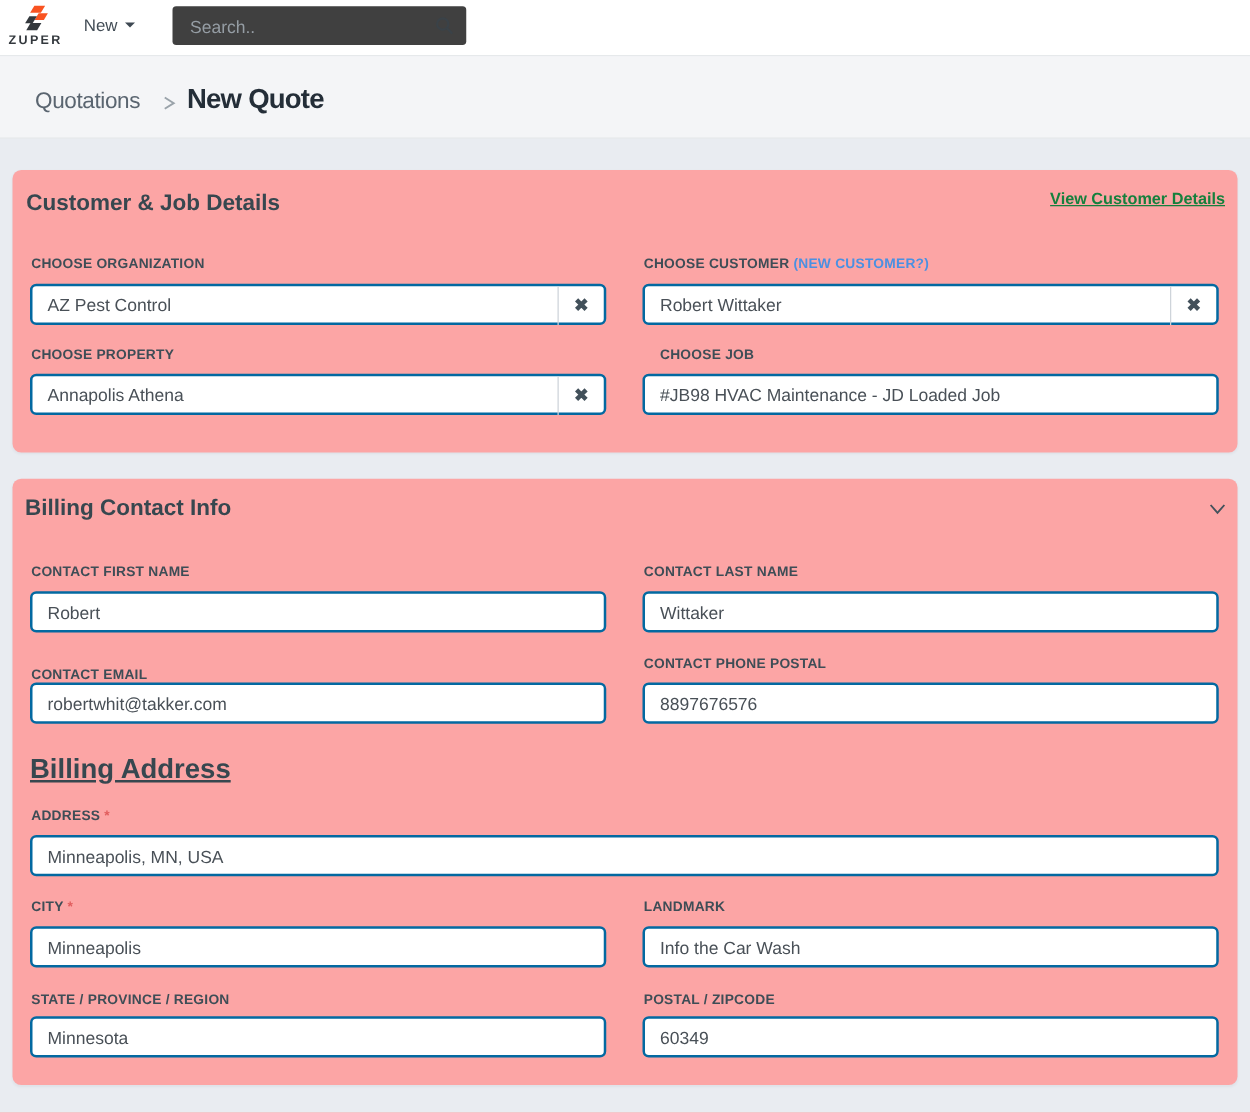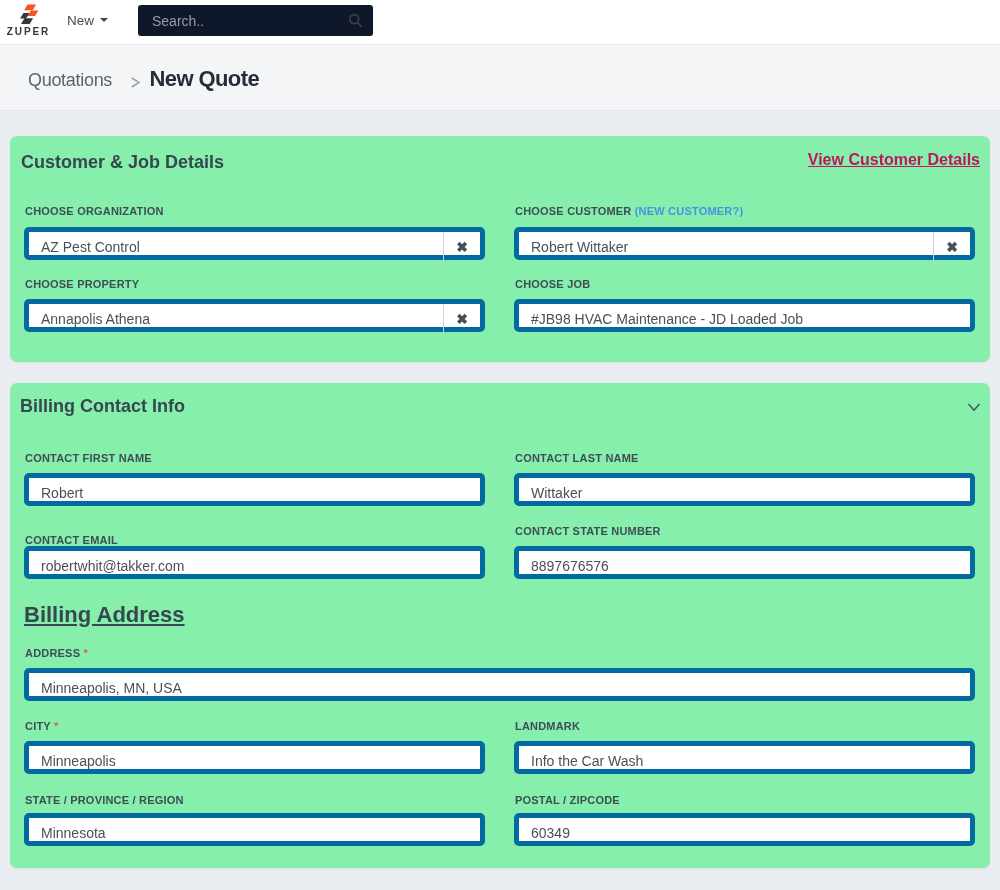--- a/index.html
+++ b/index.html
@@ -5,41 +5,41 @@
 *{margin:0;padding:0;box-sizing:border-box}
 html,body{width:1000px;height:890px;overflow:hidden}
 body{font-family:"Liberation Sans",sans-serif;background:#e9ecf1;position:relative}
 
 
 .navbar{position:absolute;top:0;left:0;width:1000px;height:45px;background:#fff;border-bottom:1px solid #e6e9eb}
 .logo{position:absolute;left:6px;top:1px;width:44px;height:40px}
 .logo svg{display:block}
 .newbtn{position:absolute;left:67px;top:0;height:44px;line-height:41px;font-size:13.5px;color:#424c55}
 .newbtn .caret{display:inline-block;width:0;height:0;border-left:4.3px solid transparent;border-right:4.3px solid transparent;border-top:4.6px solid #3e4852;margin-left:6px;vertical-align:middle;margin-bottom:2px}
-.searchbox{position:absolute;left:138px;top:5px;width:235px;height:31px;background:#0f172a;border-radius:3px}
+.searchbox{position:absolute;left:138px;top:5px;width:235px;height:31px;background:#404040;border-radius:3px}
 .searchbox .ph{position:absolute;left:14px;top:8px;font-size:14px;color:#959da4}
 .searchbox svg{position:absolute;right:10px;top:8px}
 
 
 .crumbbar{position:absolute;top:45px;left:0;width:1000px;height:66px;background:#f4f5f7;border-bottom:1px solid #e4e7ea}
 .crumbbar .inner{position:absolute;left:28px;top:21px;font-size:18px;letter-spacing:-.3px;color:#5a6570}
 .crumbbar .sep{display:inline-block;margin:0 9px 0 17.5px;letter-spacing:0}
 .crumbbar b{color:#242e38;font-weight:bold;font-size:22px;letter-spacing:-.6px}
 
 
-.card{position:absolute;left:10px;width:980px;background:#86efac;border-radius:7px;box-shadow:0 1px 2px rgba(60,70,90,.06)}
+.card{position:absolute;left:10px;width:980px;background:#fca5a5;border-radius:7px;box-shadow:0 1px 2px rgba(60,70,90,.06)}
 #card1{top:136px;height:226px}
 #card2{top:383px;height:485px}
 .cardtitle{position:absolute;left:11px;font-size:18px;font-weight:bold;color:#37474f}
-.viewlink{position:absolute;right:20px;top:151px;font-size:16px;font-weight:bold;color:#be185d;text-decoration:underline}
+.viewlink{position:absolute;right:20px;top:151px;font-size:13px;font-weight:bold;color:#15803d;text-decoration:underline}
 
 .lbl{position:absolute;font-size:11px;font-weight:bold;color:#3e4d56;letter-spacing:.2px}
 .lbl .blue{color:#4a90e2}
 .lbl .req{color:#e05c5c;font-weight:bold}
-.inp{position:absolute;height:33px;background:#fff;border:5px solid #0369a1;border-radius:5px;font-size:14px;color:#495057;line-height:31px;padding-left:12px;white-space:nowrap}
+.inp{position:absolute;height:33px;background:#fff;border:2px solid #0369a1;border-radius:5px;font-size:14px;color:#495057;line-height:31px;padding-left:12px;white-space:nowrap}
 .inp .clr{position:absolute;right:0;top:0;width:37px;height:31px;border-left:1px solid #ced4da;text-align:center;line-height:31px;font-size:14px;color:#42505a;font-weight:bold}
 .lc{left:24px;width:461px}
 .rc{left:514px;width:461px}
 .full{left:24px;width:951px}
 
 .subhead{position:absolute;left:24px;font-size:22px;font-weight:bold;color:#37474f;text-decoration:underline}
 .chev{position:absolute;right:19px;top:402px}
 </style>
 </head>
 <body>
@@ -74,38 +74,38 @@
   <div class="cardtitle" style="top:16px">Customer &amp; Job Details</div>
 </div>
 <a class="viewlink">View Customer Details</a>
 
 <div class="lbl" style="left:25px;top:205px">CHOOSE ORGANIZATION</div>
 <div class="lbl" style="left:515px;top:205px">CHOOSE CUSTOMER <span class="blue">(NEW CUSTOMER?)</span></div>
 <div class="inp lc" style="top:227px">AZ Pest Control<span class="clr">✖</span></div>
 <div class="inp rc" style="top:227px">Robert Wittaker<span class="clr">✖</span></div>
 
 <div class="lbl" style="left:25px;top:278px">CHOOSE PROPERTY</div>
-<div class="lbl" style="left:515px;top:278px">CHOOSE JOB</div>
+<div class="lbl" style="left:528px;top:278px">CHOOSE JOB</div>
 <div class="inp lc" style="top:299px">Annapolis Athena<span class="clr">✖</span></div>
 <div class="inp rc" style="top:299px">#JB98 HVAC Maintenance - JD Loaded Job</div>
 
 <div class="card" id="card2">
   <div class="cardtitle" style="top:13px;left:10px">Billing Contact Info</div>
 </div>
 <svg class="chev" width="14" height="11" viewBox="0 0 14 11">
     <polyline points="1.5,2 7,8.2 12.5,2" fill="none" stroke="#44525c" stroke-width="1.5"></polyline>
   </svg>
 
 <div class="lbl" style="left:25px;top:452px">CONTACT FIRST NAME</div>
 <div class="lbl" style="left:515px;top:452px">CONTACT LAST NAME</div>
 <div class="inp lc" style="top:473px">Robert</div>
 <div class="inp rc" style="top:473px">Wittaker</div>
 
 <div class="lbl" style="left:25px;top:534px">CONTACT EMAIL</div>
-<div class="lbl" style="left:515px;top:525px">CONTACT STATE NUMBER</div>
+<div class="lbl" style="left:515px;top:525px">CONTACT PHONE POSTAL</div>
 <div class="inp lc" style="top:546px">robertwhit@takker.com</div>
 <div class="inp rc" style="top:546px">8897676576</div>
 
 <div class="subhead" style="top:601.5px">Billing Address</div>
 
 <div class="lbl" style="left:25px;top:647px">ADDRESS <span class="req">*</span></div>
 <div class="inp full" style="top:668px">Minneapolis, MN, USA</div>
 
 <div class="lbl" style="left:25px;top:720px">CITY <span class="req">*</span></div>
 <div class="lbl" style="left:515px;top:720px">LANDMARK</div>

